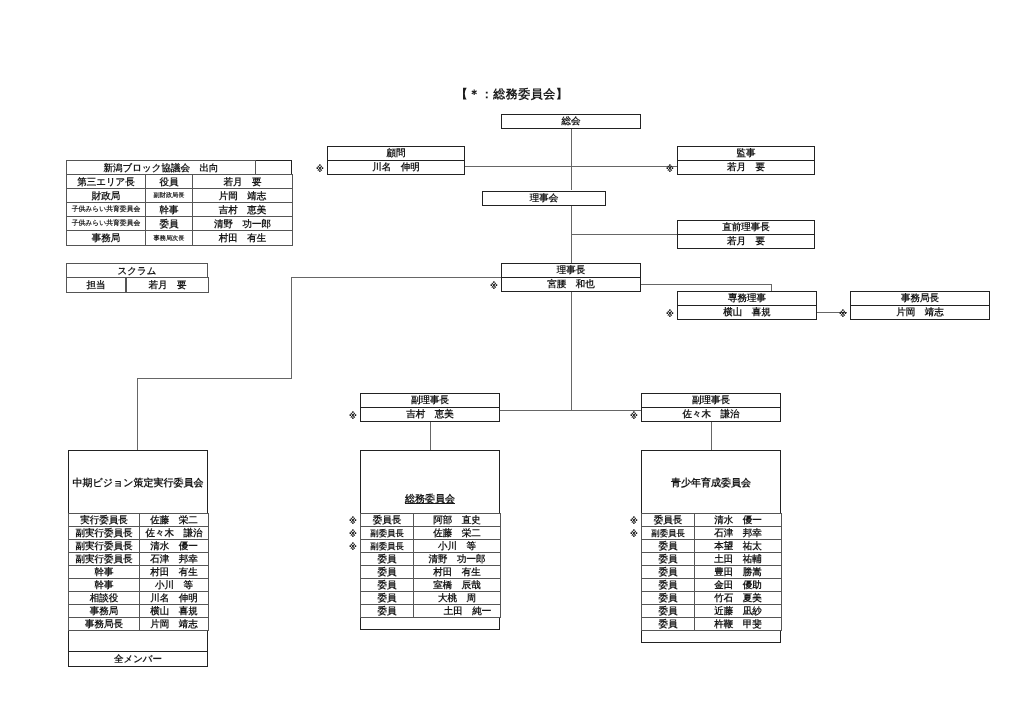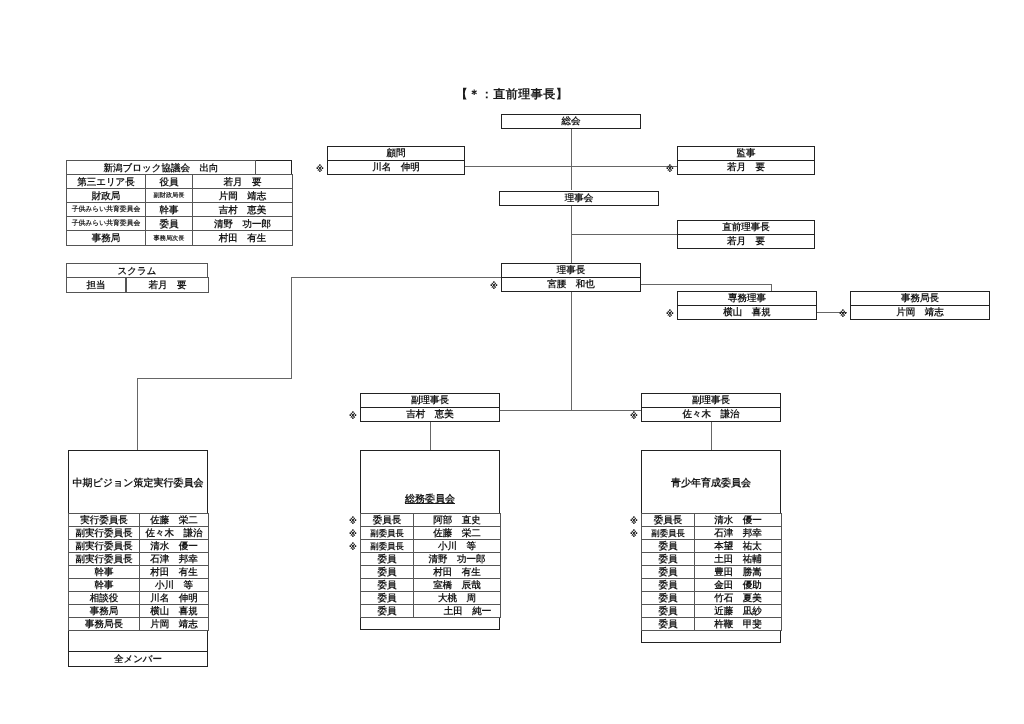--- a/index.html
+++ b/index.html
@@ -51,21 +51,21 @@
   .tblbox{position:absolute;box-sizing:border-box;border:1.5px solid #222;background:#fff;}
   .tbl-title{position:absolute;box-sizing:border-box;
              display:flex;align-items:center;justify-content:center;
              font-size:10px;font-weight:bold;white-space:nowrap;}
 </style>
 </head>
 <body>
 
 <div id="stage">
 
-  <div class="title-sub">【＊：直前理事長】</div>
+  <div class="title-sub">【＊：総務委員会】</div>
 
   <div class="ln lnv" style="left:571px;top:128px;height:62px;"></div>
 
   <div class="ln lnh" style="left:465px;top:166px;width:212px;"></div>
 
   <div class="ln lnv" style="left:571px;top:206px;height:58px;"></div>
 
   <div class="ln lnh" style="left:571px;top:234px;width:107px;"></div>
 
   <div class="ln lnh" style="left:291px;top:277px;width:210px;"></div>
@@ -121,21 +121,21 @@
     <div class="r">川名　伸明</div>
   </div>
   <div class="ast" style="left:316px;top:166px;">※</div>
 
   <div class="node" style="left:677px;top:146px;width:138px;height:29px;">
     <div class="r r1">監事</div>
     <div class="r">若月　要</div>
   </div>
   <div class="ast" style="left:666px;top:166px;">※</div>
 
-  <div class="single" style="left:499px;top:191px;width:160px;height:15px;">理事会</div>
+  <div class="single" style="left:482px;top:191px;width:124px;height:15px;">理事会</div>
 
   <div class="node" style="left:677px;top:220px;width:138px;height:29px;">
     <div class="r r1">直前理事長</div>
     <div class="r">若月　要</div>
   </div>
 
   <div class="node" style="left:501px;top:263px;width:140px;height:29px;">
     <div class="r r1">理事長</div>
     <div class="r">宮腰　和也</div>
   </div>

